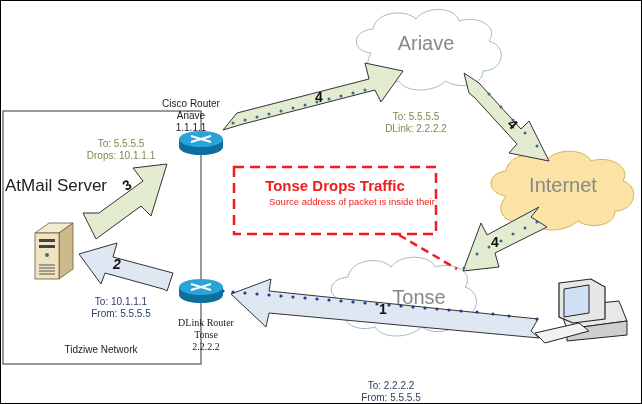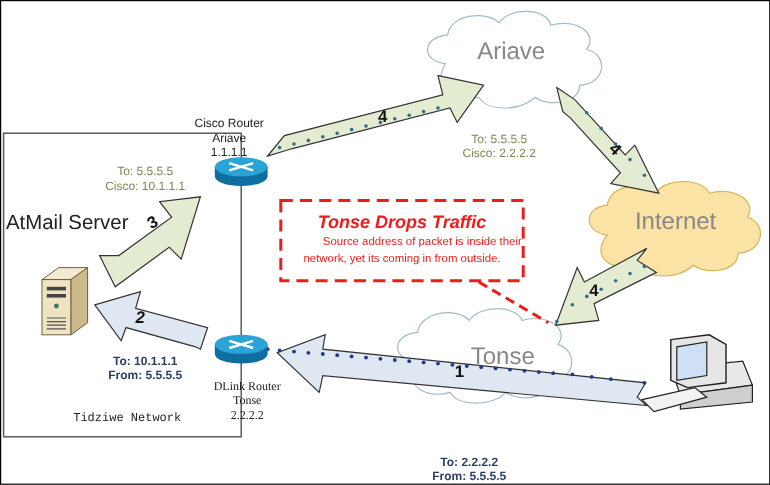--- a/index.html
+++ b/index.html
@@ -1,21 +1,21 @@
 <!DOCTYPE html>
 <html><head>
 <meta charset="utf-8">
 <style>
   html, body { margin:0; padding:0; background:#ffffff; }
   body { width:642px; height:404px; overflow:hidden; }
   #canvas { position:relative; width:640px; height:402px; border:1px solid #000; background:#fff; font-family:"Liberation Sans", sans-serif; }
   svg { position:absolute; left:0; top:0; }
   .lbl { position:absolute; text-align:center; font-size:10px; line-height:12px; color:#222; white-space:nowrap; }
   .green { color:#7a8a50; }
-  .navy { color:#2b3f66;font-weight:bold; }
+  .navy { color:#2b3f66; }
   .big { font-size:20px; color:#888; }
 </style>
 </head>
 <body>
 
 <div id="canvas">
   <svg width="640" height="402" viewBox="0 0 640 402">
 
     <rect x="2" y="110" width="198" height="253" fill="none" stroke="#555" stroke-width="1.2"></rect>
 
@@ -128,48 +128,47 @@
     <div>Ariave</div>
     <div>1.1.1.1</div>
   </div>
   <div class="lbl" style="left:165px;top:316px;width:80px;font-family:Liberation Serif, serif;">
     <div>DLink Router</div>
     <div>Tonse</div>
     <div>2.2.2.2</div>
   </div>
 
   <div class="lbl" style="left:4px;top:179px;font-size:17px;">AtMail Server</div>
-  <div class="lbl" style="left:60px;top:343px;width:80px;font-family:Liberation Mono, monospace;">Tidziwe Network</div>
+  <div class="lbl" style="left:60px;top:343px;width:80px;">Tidziwe Network</div>
 
   <div class="lbl big" style="left:395px;top:36px;width:60px;">Ariave</div>
   <div class="lbl big" style="left:522px;top:178px;width:80px;">Internet</div>
   <div class="lbl big" style="left:378px;top:290px;width:80px;">Tonse</div>
 
   <div class="lbl" style="left:122px;top:178px;font-size:14px;font-weight:bold;color:#111;transform:rotate(-30deg);">3</div>
   <div class="lbl" style="left:112px;top:257px;font-size:14px;font-weight:bold;color:#111;font-style:italic;">2</div>
   <div class="lbl" style="left:378px;top:302px;font-size:14px;font-weight:bold;color:#111;">1</div>
   <div class="lbl" style="left:314px;top:90px;font-size:14px;font-weight:bold;color:#111;">4</div>
   <div class="lbl" style="left:508px;top:117px;font-size:14px;font-weight:bold;color:#111;transform:rotate(45deg);">4</div>
   <div class="lbl" style="left:490px;top:235px;font-size:14px;font-weight:bold;color:#111;">4</div>
 
   <div class="lbl green" style="left:80px;top:137px;width:80px;">
     <div>To: 5.5.5.5</div>
-    <div>Cisco: 10.1.1.1</div>
+    <div>Drops: 10.1.1.1</div>
   </div>
   <div class="lbl navy" style="left:80px;top:295px;width:80px;">
     <div>To: 10.1.1.1</div>
     <div>From: 5.5.5.5</div>
   </div>
   <div class="lbl green" style="left:375px;top:110px;width:80px;">
     <div>To: 5.5.5.5</div>
-    <div>Cisco: 2.2.2.2</div>
+    <div>DLink: 2.2.2.2</div>
   </div>
   <div class="lbl navy" style="left:350px;top:379px;width:80px;">
     <div>To: 2.2.2.2</div>
     <div>From: 5.5.5.5</div>
   </div>
 
   <div class="lbl" style="left:236px;top:176px;width:196px;color:#ee1c1c;">
-    <div style="font-size:15px;font-weight:bold;line-height:18px;font-style:italic;">Tonse Drops Traffic</div>
+    <div style="font-size:15px;font-weight:bold;line-height:18px;">Tonse Drops Traffic</div>
     <div style="font-size:9.5px;line-height:14px;margin-left:32px;">Source address of packet is inside their</div>
-    <div style="font-size:9.5px;line-height:14px;">network, yet its coming in from outside.</div>
   </div>
 </div>
 
 </body></html>

